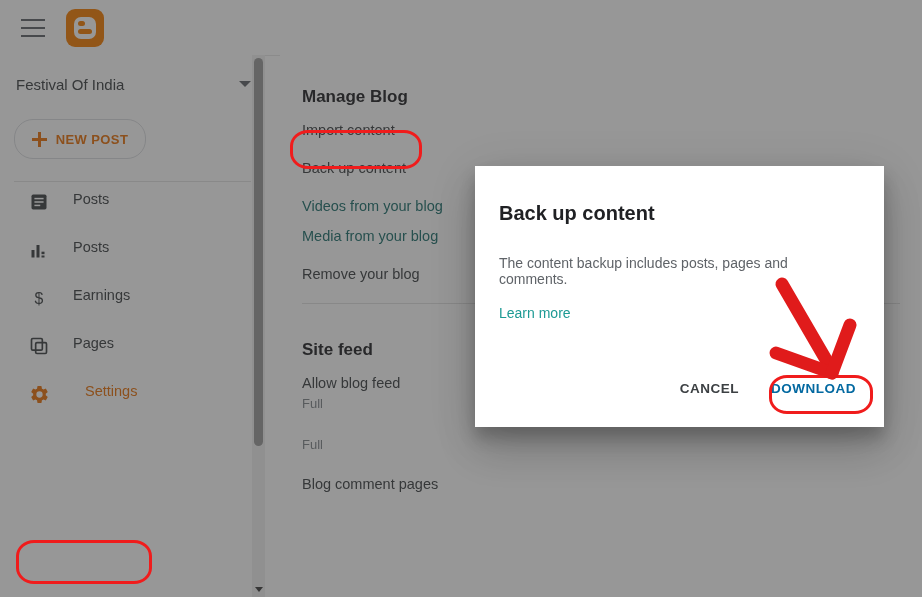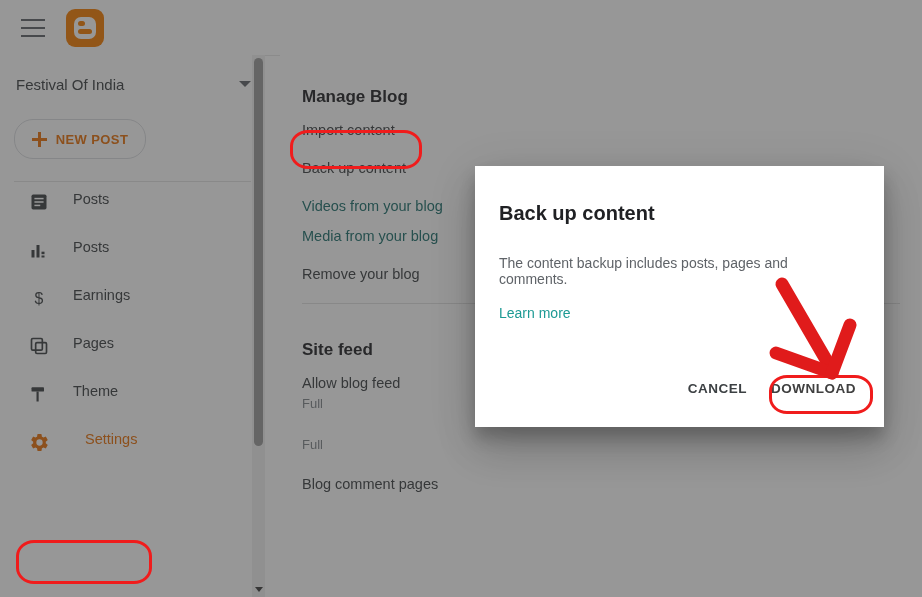--- a/index.html
+++ b/index.html
@@ -188,29 +188,29 @@
     font-size: 14px; color: #5f6368;
     margin-top: 30px;
   }
   .dlg-link {
     font-size: 14px; color: #1d9a94;
     margin-top: 18px; display: inline-block;
     cursor: pointer;
   }
   .dlg-actions {
     position: absolute; right: 16px; bottom: 22px;
-    display: flex; align-items: center; 
+    display: flex; align-items: center; gap: 8px;
   }
   .dlg-btn {
     font-size: 13.5px; font-weight: bold; letter-spacing: .5px;
     padding: 9px 12px; background: transparent; border: 0;
     cursor: pointer; font-family: "Liberation Sans", sans-serif;
   }
   .dlg-btn.cancel { color: #3c4043; }
-  .dlg-btn.download { color: #404040; }
+  .dlg-btn.download { color: #0369a1; }
 
   
   .annot { position: absolute; pointer-events: none; }
   .ring {
     position: absolute;
     border: 3px solid #f01c1c;
     border-radius: 18px/16px;
   }
   #ring-import   { left: 290px; top: 130px;  width: 126px; height: 33px; }
   #ring-settings { left: 16px;  top: 540px;  width: 130px; height: 38px; }
@@ -287,29 +287,20 @@
         <span class="nico">
           <svg width="20" height="20" viewBox="0 0 24 24">
               <rect x="3" y="3" width="13" height="14" rx="1.5" fill="none" stroke="currentColor" stroke-width="2"></rect>
               <rect x="8" y="8" width="13" height="13" rx="1.5" fill="none" stroke="currentColor" stroke-width="2"></rect>
             </svg>
         </span>
         <span class="nlabel">Pages</span>
       </div>
 
 
-      <div class="navitem">
-        <span class="nico">
-          <svg width="20" height="20" viewBox="0 0 24 24">
-              <rect x="3" y="4" width="15" height="5" rx="1" fill="currentColor"></rect>
-              <rect x="9" y="9" width="2.6" height="12" fill="currentColor"></rect>
-            </svg>
-        </span>
-        <span class="nlabel">Theme</span>
-      </div>
 
       <div class="navitem active">
         <span class="nico">
           <svg width="21" height="21" viewBox="0 0 24 24">
               <path fill="currentColor" d="M19.14 12.94a7.4 7.4 0 0 0 0-1.88l2.03-1.58a.5.5 0 0 0 .12-.64l-1.92-3.32a.5.5 0 0 0-.6-.22l-2.39.96a7.3 7.3 0 0 0-1.63-.94l-.36-2.54a.5.5 0 0 0-.5-.42h-3.84a.5.5 0 0 0-.5.42l-.36 2.54c-.59.24-1.13.56-1.63.94l-2.39-.96a.5.5 0 0 0-.6.22L2.65 8.84a.5.5 0 0 0 .12.64l2.03 1.58a7.4 7.4 0 0 0 0 1.88l-2.03 1.58a.5.5 0 0 0-.12.64l1.92 3.32c.12.22.38.3.6.22l2.39-.96c.5.38 1.04.7 1.63.94l.36 2.54c.04.24.25.42.5.42h3.84c.25 0 .46-.18.5-.42l.36-2.54c.59-.24 1.13-.56 1.63-.94l2.39.96c.22.08.48 0 .6-.22l1.92-3.32a.5.5 0 0 0-.12-.64zM12 15.6A3.6 3.6 0 1 1 15.6 12 3.6 3.6 0 0 1 12 15.6z"></path>
             </svg>
         </span>
         <span class="nlabel">Settings</span>
       </div>
 

